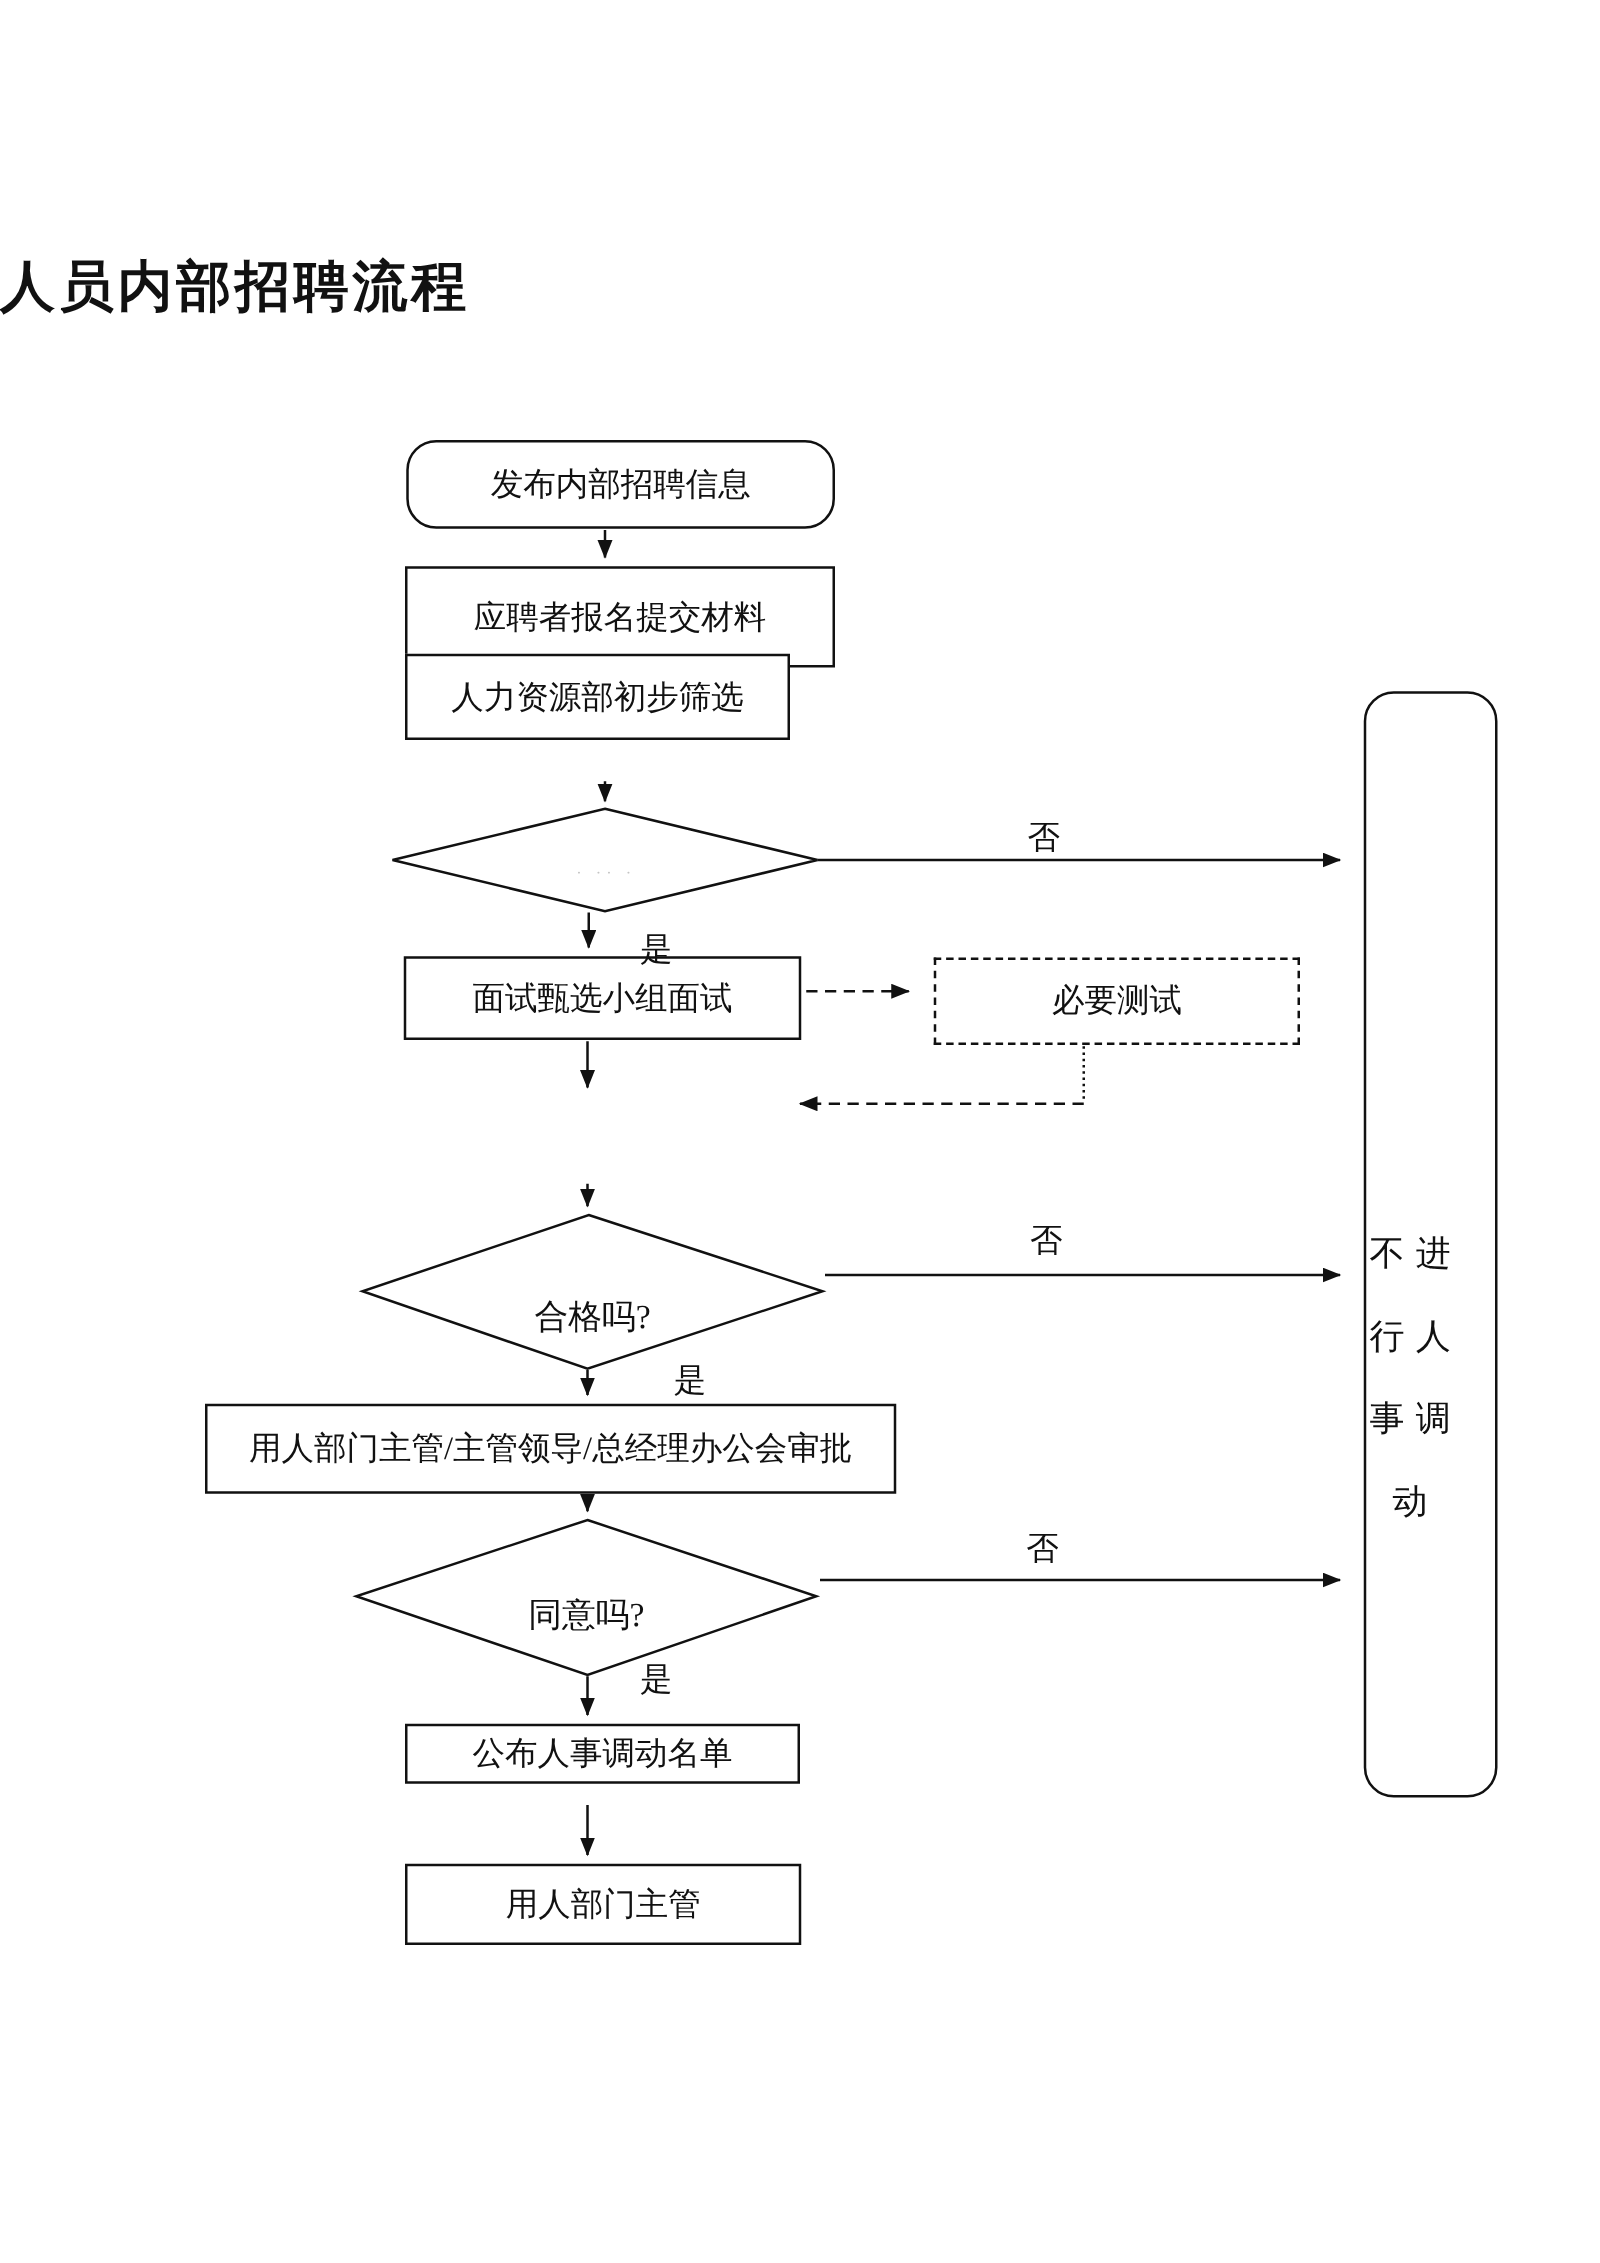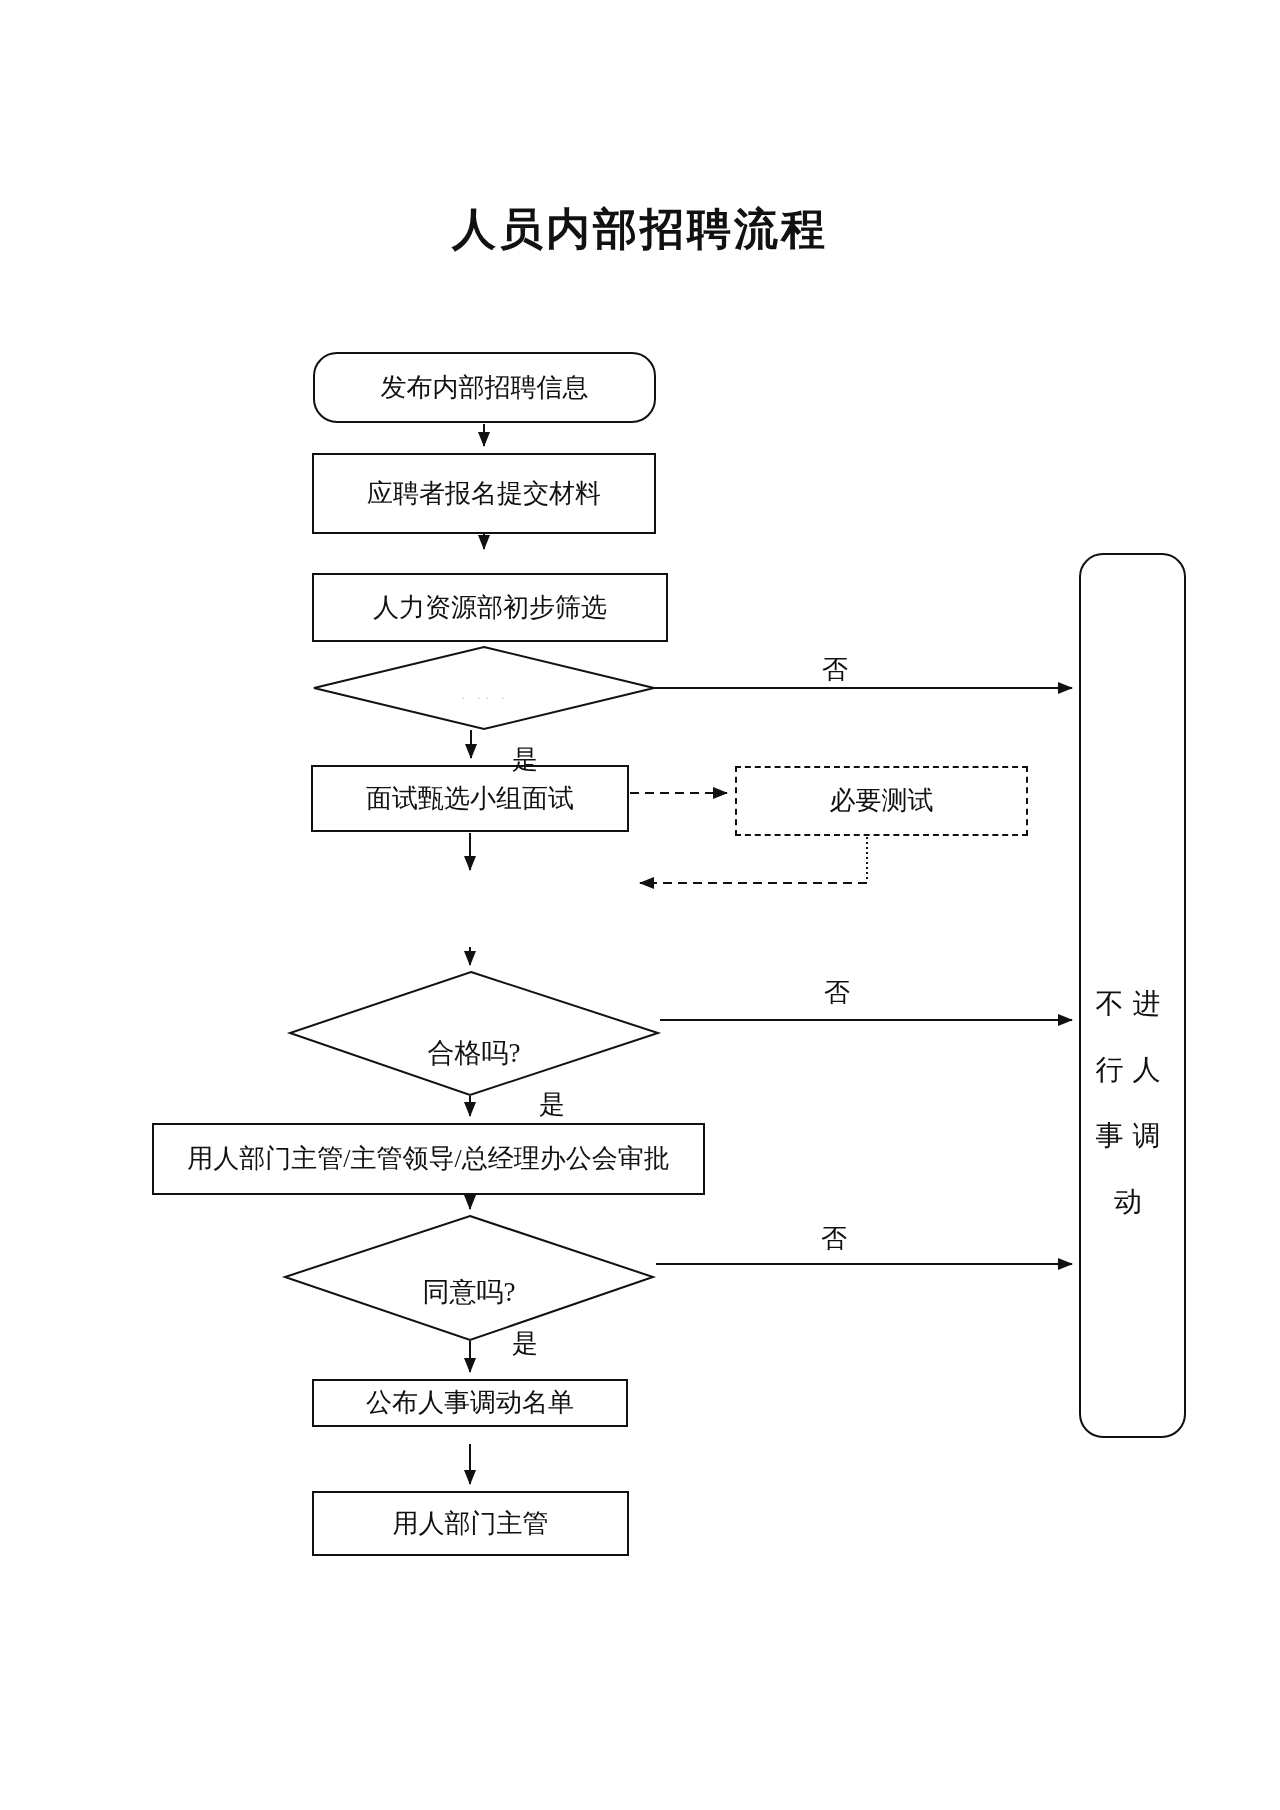--- a/index.html
+++ b/index.html
@@ -2,27 +2,27 @@
 <html><head>
 <meta charset="utf-8">
 <style>
   html,body{margin:0;padding:0;background:#fff;}
   .page{
     position:relative;width:1280px;height:1810px;background:#fff;overflow:hidden;
     font-family:"Liberation Serif","DejaVu Serif",serif;color:#111;
   }
   .title{
     position:absolute;left:0;top:200px;width:1280px;margin:0;
-    text-align:center;font-size:44px;font-weight:bold;letter-spacing:3px;
+    text-align:left;font-size:44px;font-weight:bold;letter-spacing:3px;
   }
   .connectors{position:absolute;left:0;top:0;}
   .node{
     position:absolute;box-sizing:border-box;border:2px solid #111;background:#fff;
     display:flex;align-items:center;justify-content:center;
-    font-size:26px;line-height:1.2;text-align:center;
+    font-size:26px;line-height:1.2;text-align:center;margin-left:12px;
   }
   .terminator{border-radius:24px;}
   .dashed-node{border-style:dashed;}
   .diamond-label{
     position:absolute;text-align:center;font-size:27px;
   }
   .faint{color:#c4c4c4;font-size:13px;letter-spacing:4px;}
   .edge-label{position:absolute;font-size:26px;}
   .side-label{
     position:absolute;left:1079px;top:971px;width:107px;
@@ -64,21 +64,21 @@
 
     <path d="M630,793 L727,793" stroke="#111" stroke-width="2" fill="none" stroke-dasharray="9 6" marker-end="url(#arr)"></path>
     <path d="M867,837 L867,881" stroke="#111" stroke-width="2" fill="none" stroke-dasharray="2 3"></path>
     <path d="M867,883 L640,883" stroke="#111" stroke-width="2" fill="none" stroke-dasharray="9 6" marker-end="url(#arr)"></path>
   </svg>
 
   <div class="node terminator" style="left:313px;top:352px;width:343px;height:71px;">发布内部招聘信息</div>
 
   <div class="node" style="left:312px;top:453px;width:344px;height:81px;">应聘者报名提交材料</div>
 
-  <div class="node" style="left:312px;top:573px;width:356px;height:69px;">人力资源部初步筛选</div>
+  <div class="node" style="left:312px;top:523px;width:308px;height:69px;">人力资源部初步筛选</div>
 
   <div class="node" style="left:311px;top:765px;width:318px;height:67px;">面试甄选小组面试</div>
 
   <div class="node dashed-node" style="left:735px;top:766px;width:293px;height:70px;">必要测试</div>
 
 
   <div class="node" style="left:152px;top:1123px;width:553px;height:72px;">用人部门主管/主管领导/总经理办公会审批</div>
 
   <div class="node" style="left:312px;top:1379px;width:316px;height:48px;text-align:right;">公布人事调动名单</div>
 

